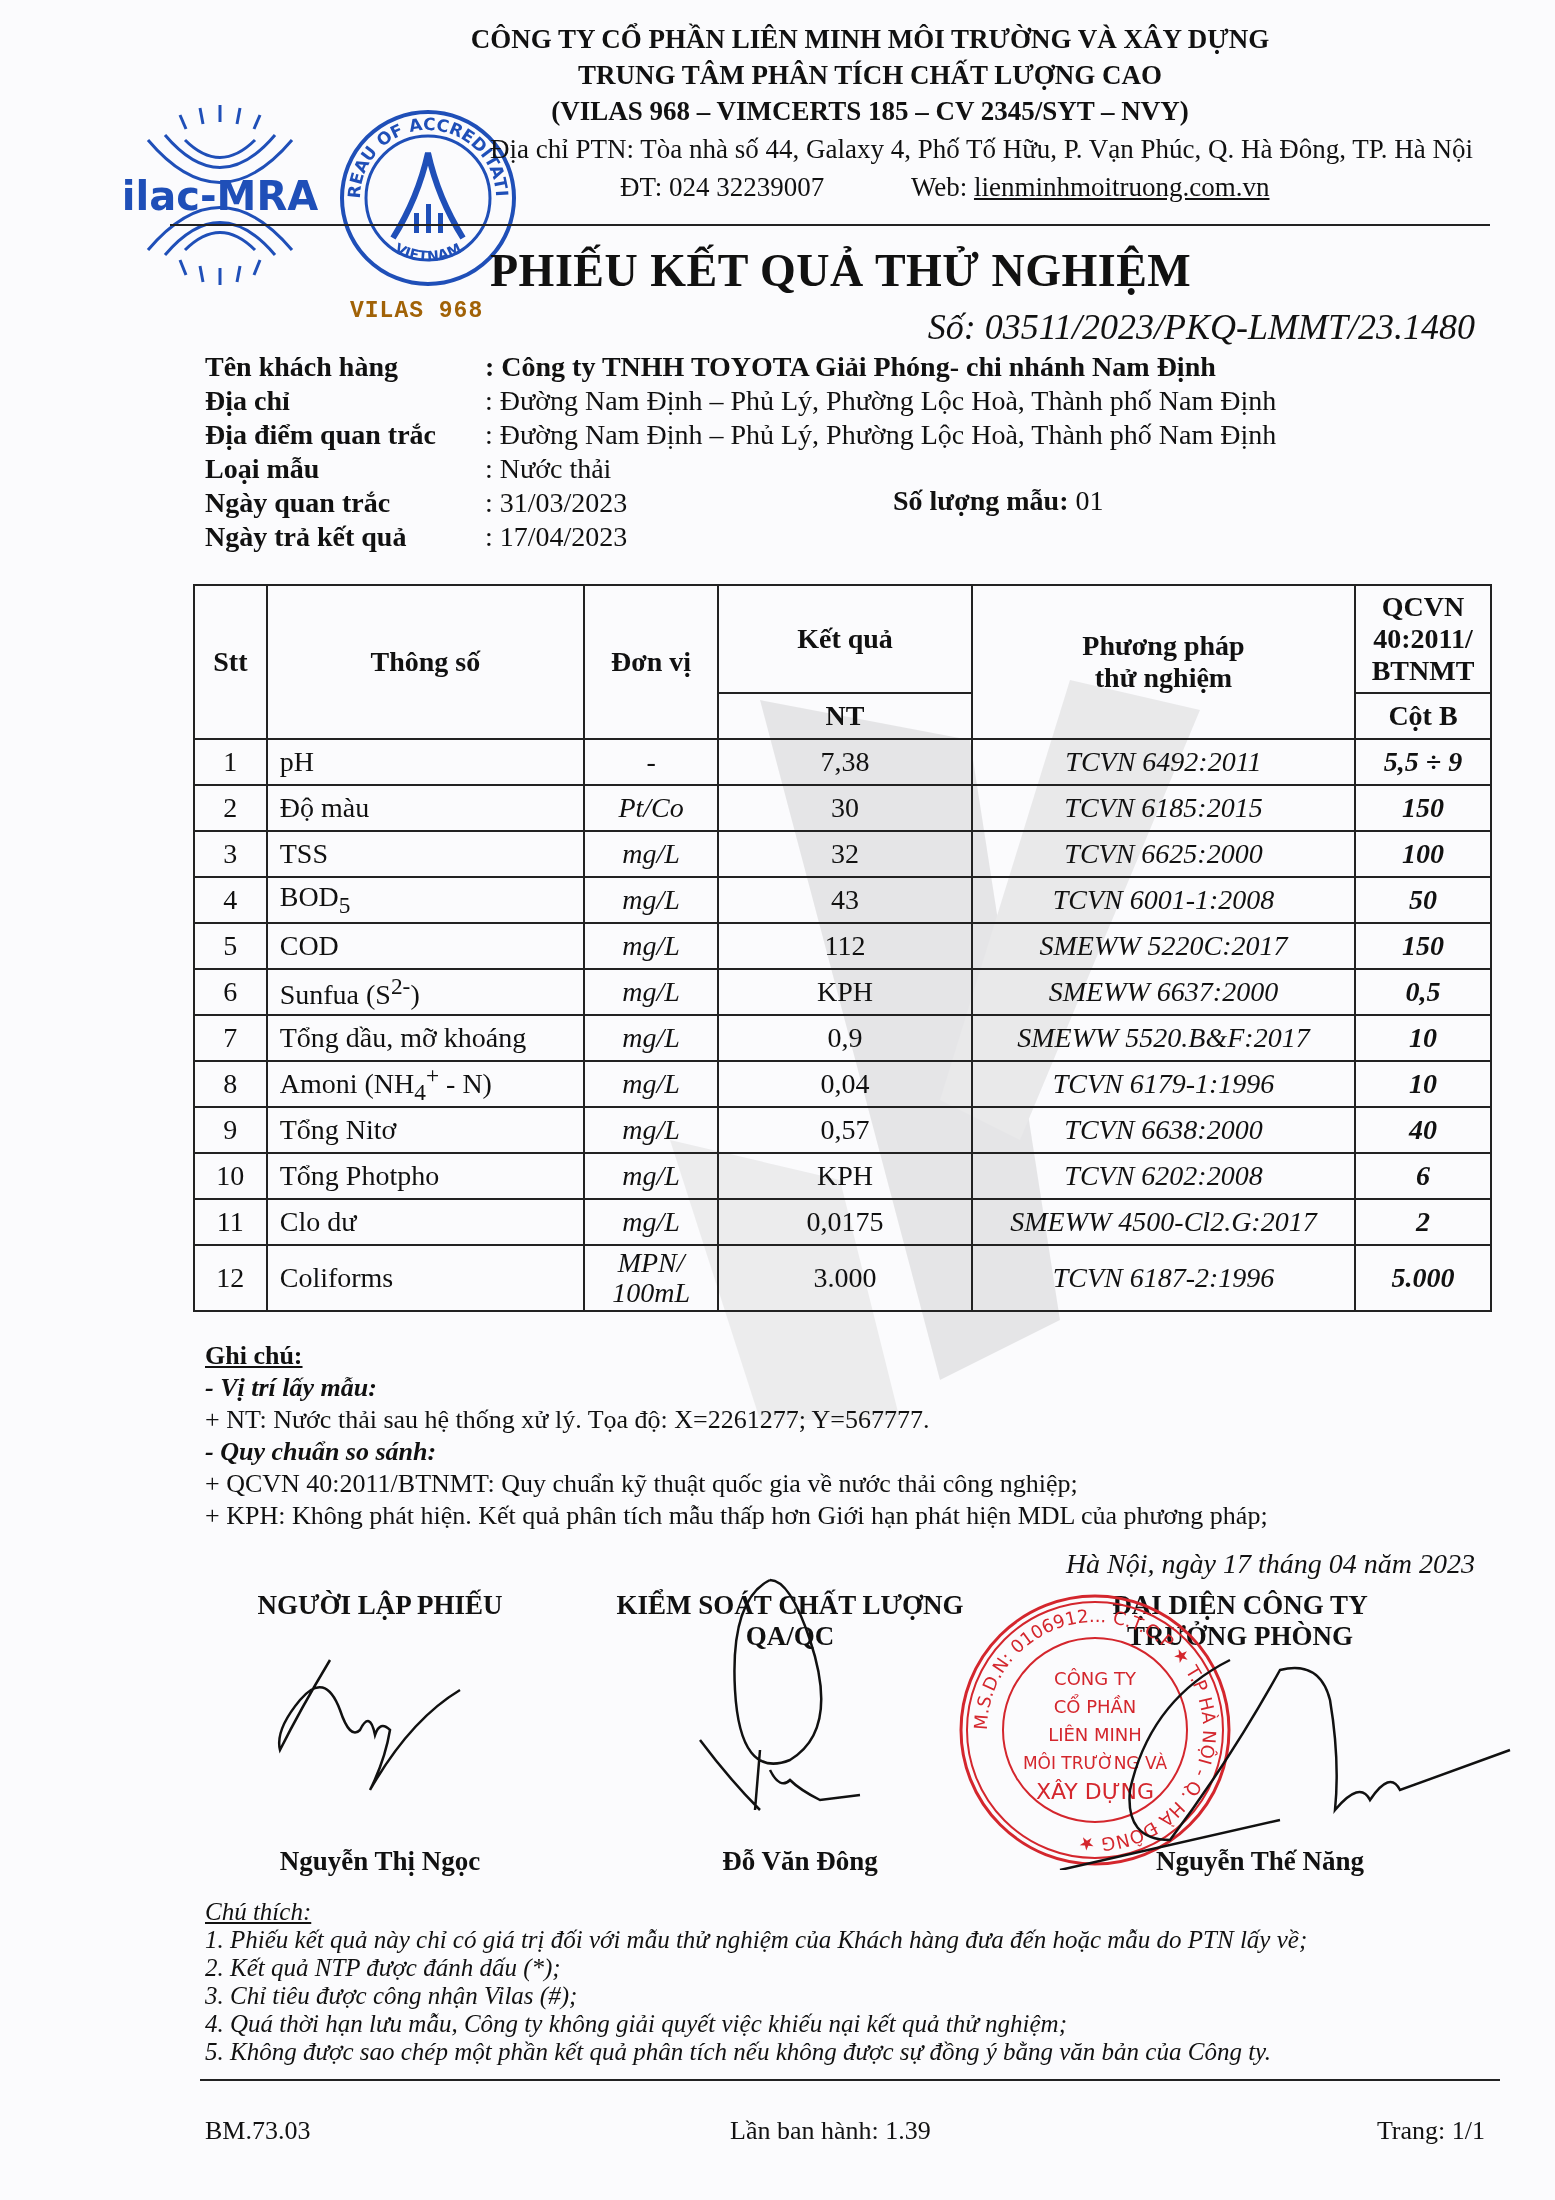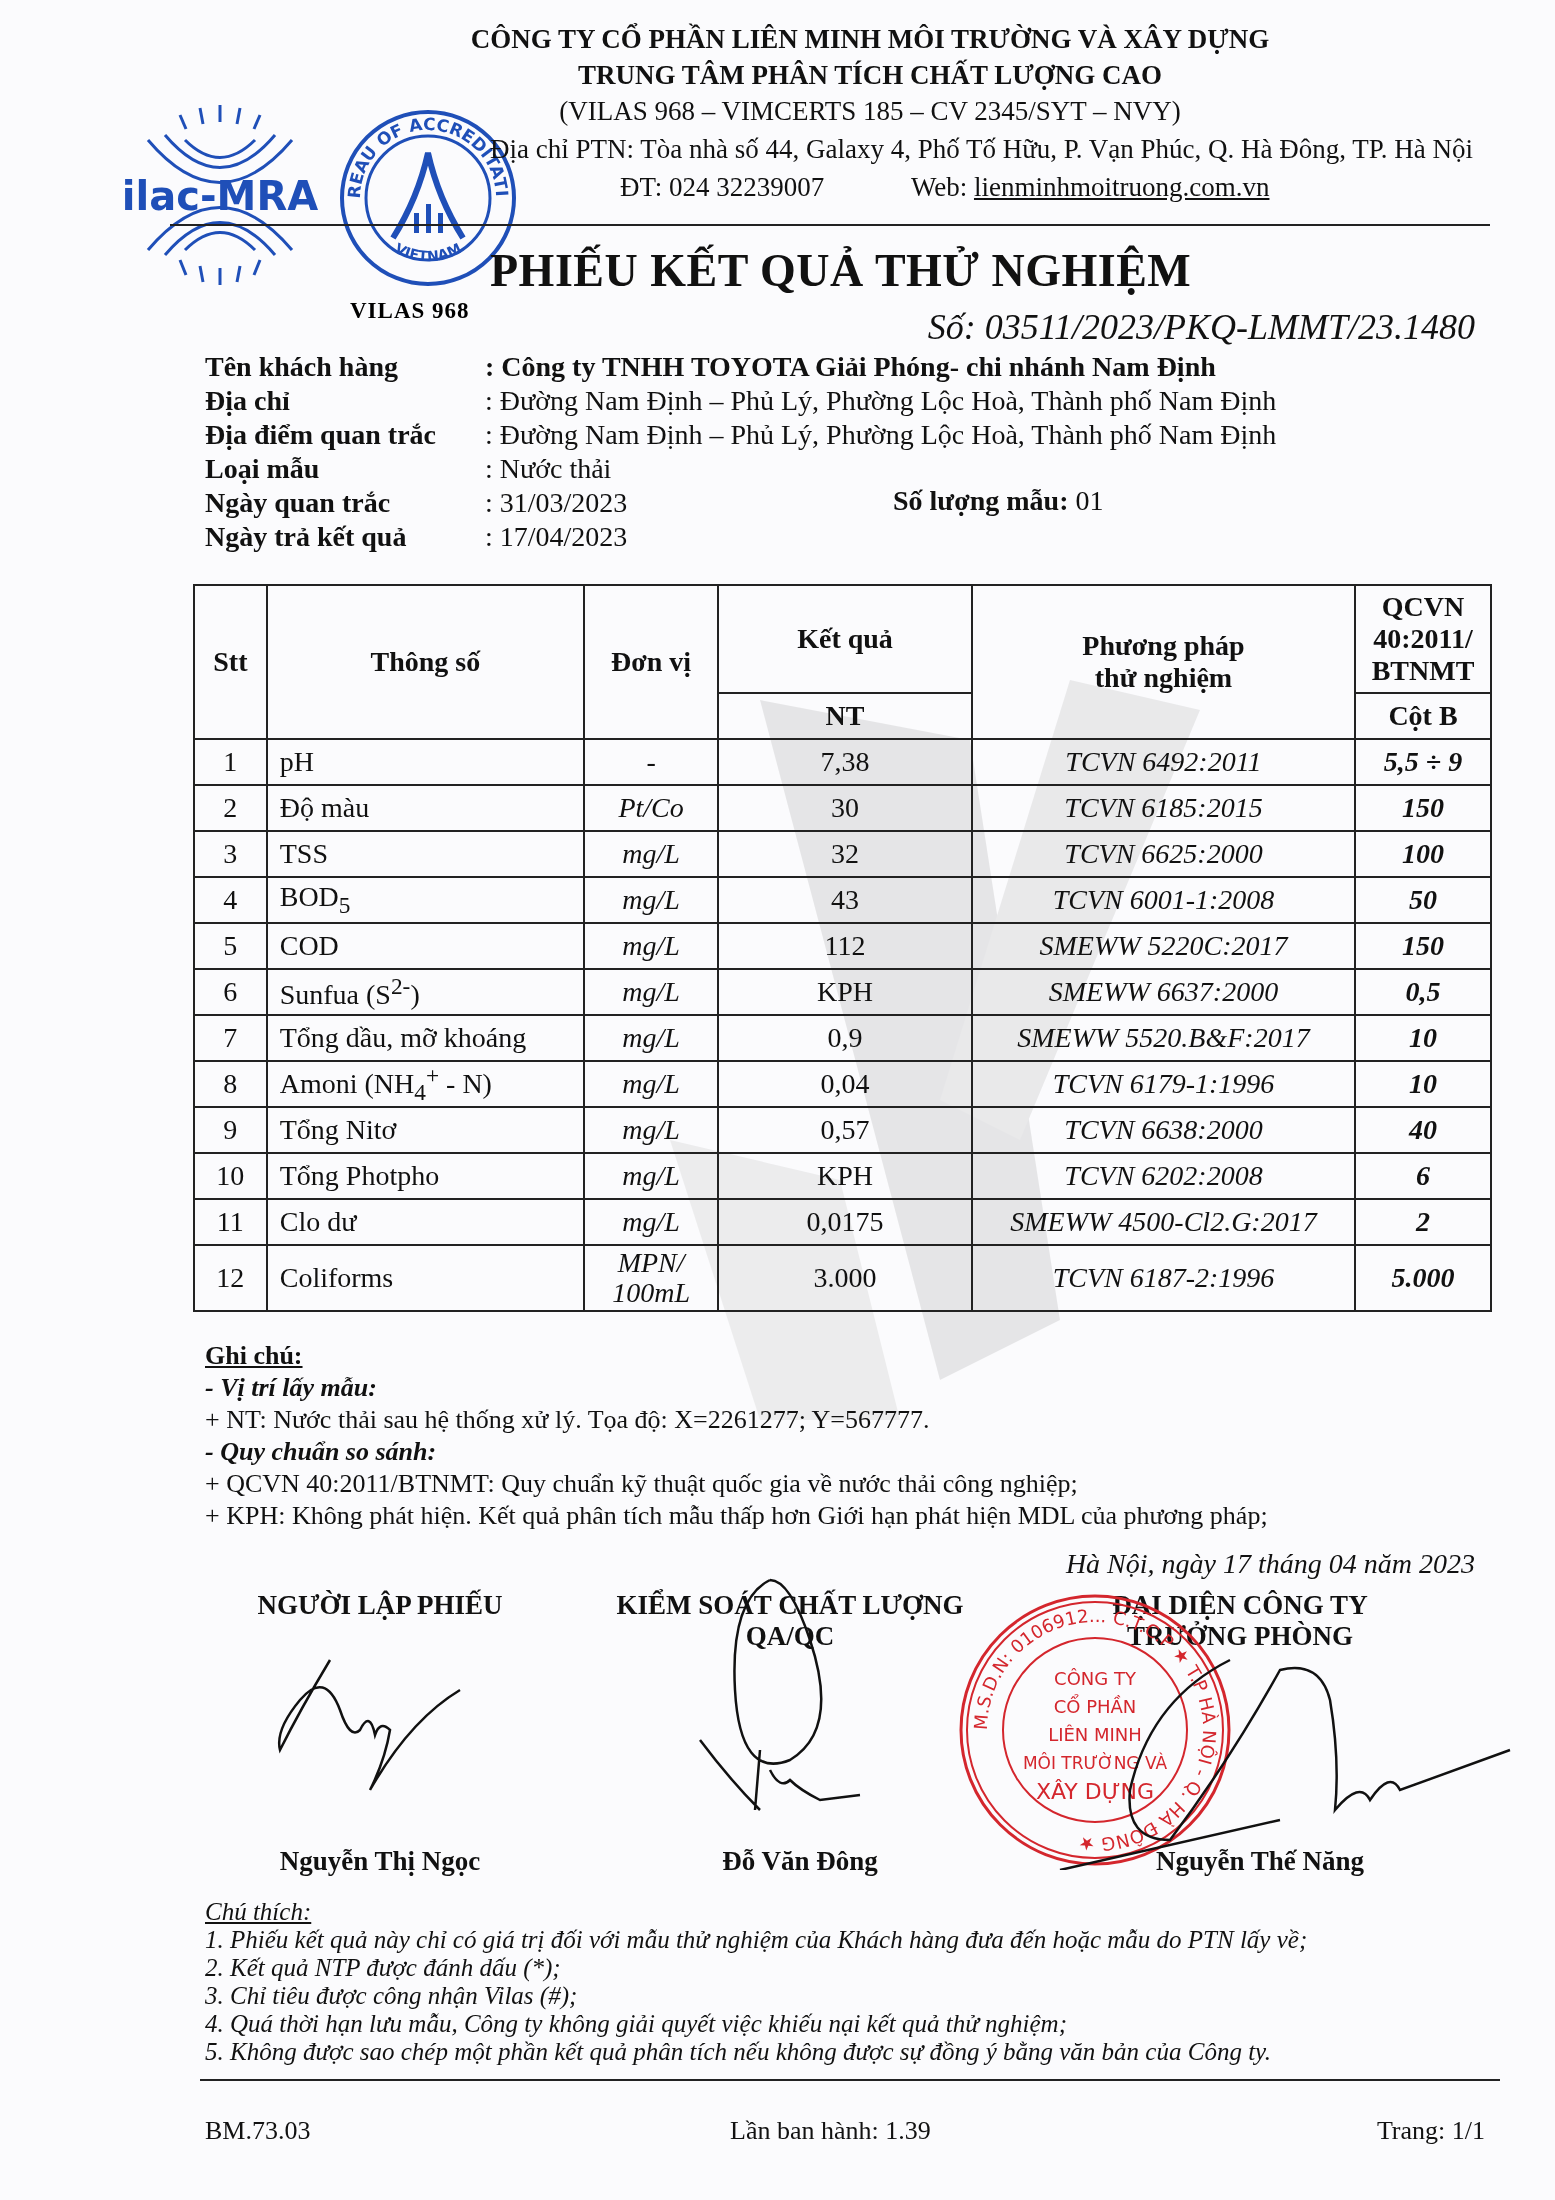--- a/index.html
+++ b/index.html
@@ -5,30 +5,30 @@
   html, body { margin: 0; padding: 0; }
   body {
     width: 1555px; height: 2200px; background: #fbfbfd; position: relative;
     font-family: "Liberation Serif", "DejaVu Serif", serif; color: #111;
     overflow: hidden;
   }
   
   .hdr-line { position: absolute; left: 0; width: 1555px; text-align: center; }
   .hdr-1 { top: 24px; font-size: 27px; font-weight: bold; left: 240px; width: 1260px; }
   .hdr-2 { top: 60px; font-size: 27px; font-weight: bold; left: 240px; width: 1260px; }
-  .hdr-3 { top: 96px; font-size: 27px; font-weight: normal; left: 240px; width: 1260px; }
+  .hdr-3 { top: 96px; font-size: 27px; font-weight: bold; left: 240px; width: 1260px; }
   .hdr-4 { top: 134px; font-size: 27px; left: 490px; width: 1000px; text-align: left; }
   .hdr-5 { top: 172px; font-size: 27px; left: 620px; width: 900px; text-align: left; }
   .hdr-5 .web { margin-left: 80px; }
   .hdr-5 .web a { color: #111; text-decoration: underline; }
   .hdr-rule { position: absolute; left: 170px; top: 224px; width: 1320px; height: 2px; background: #222; }
   
   .ilac { position: absolute; left: 120px; top: 100px; width: 200px; height: 190px; }
   .boa { position: absolute; left: 338px; top: 108px; width: 180px; height: 180px; }
-  .vilas { position: absolute; left: 350px; top: 298px; font-family: Liberation Serif, serif; font-weight: bold; font-size: 23px; color: #000000; letter-spacing: 1px; }
+  .vilas { position: absolute; left: 350px; top: 298px; font-family: Liberation Mono, monospace; font-weight: bold; font-size: 23px; color: #a16207; letter-spacing: 1px; }
   
   .title { position: absolute; left: 490px; top: 244px; font-size: 46px; font-weight: bold; letter-spacing: 0.5px; }
   .docno { position: absolute; right: 80px; top: 306px; font-size: 36px; font-weight: normal; font-style: italic; }
   
   .info { position: absolute; left: 205px; top: 350px; font-size: 28px; }
   .info-row { height: 34px; position: relative; line-height: 34px; white-space: nowrap; }
   .info-label { position: absolute; left: 0; font-weight: bold; }
   .info-val { position: absolute; left: 280px; }
   .info-val.b { font-weight: bold; }
   .qty { position: absolute; left: 688px; margin-top: 32px; }

